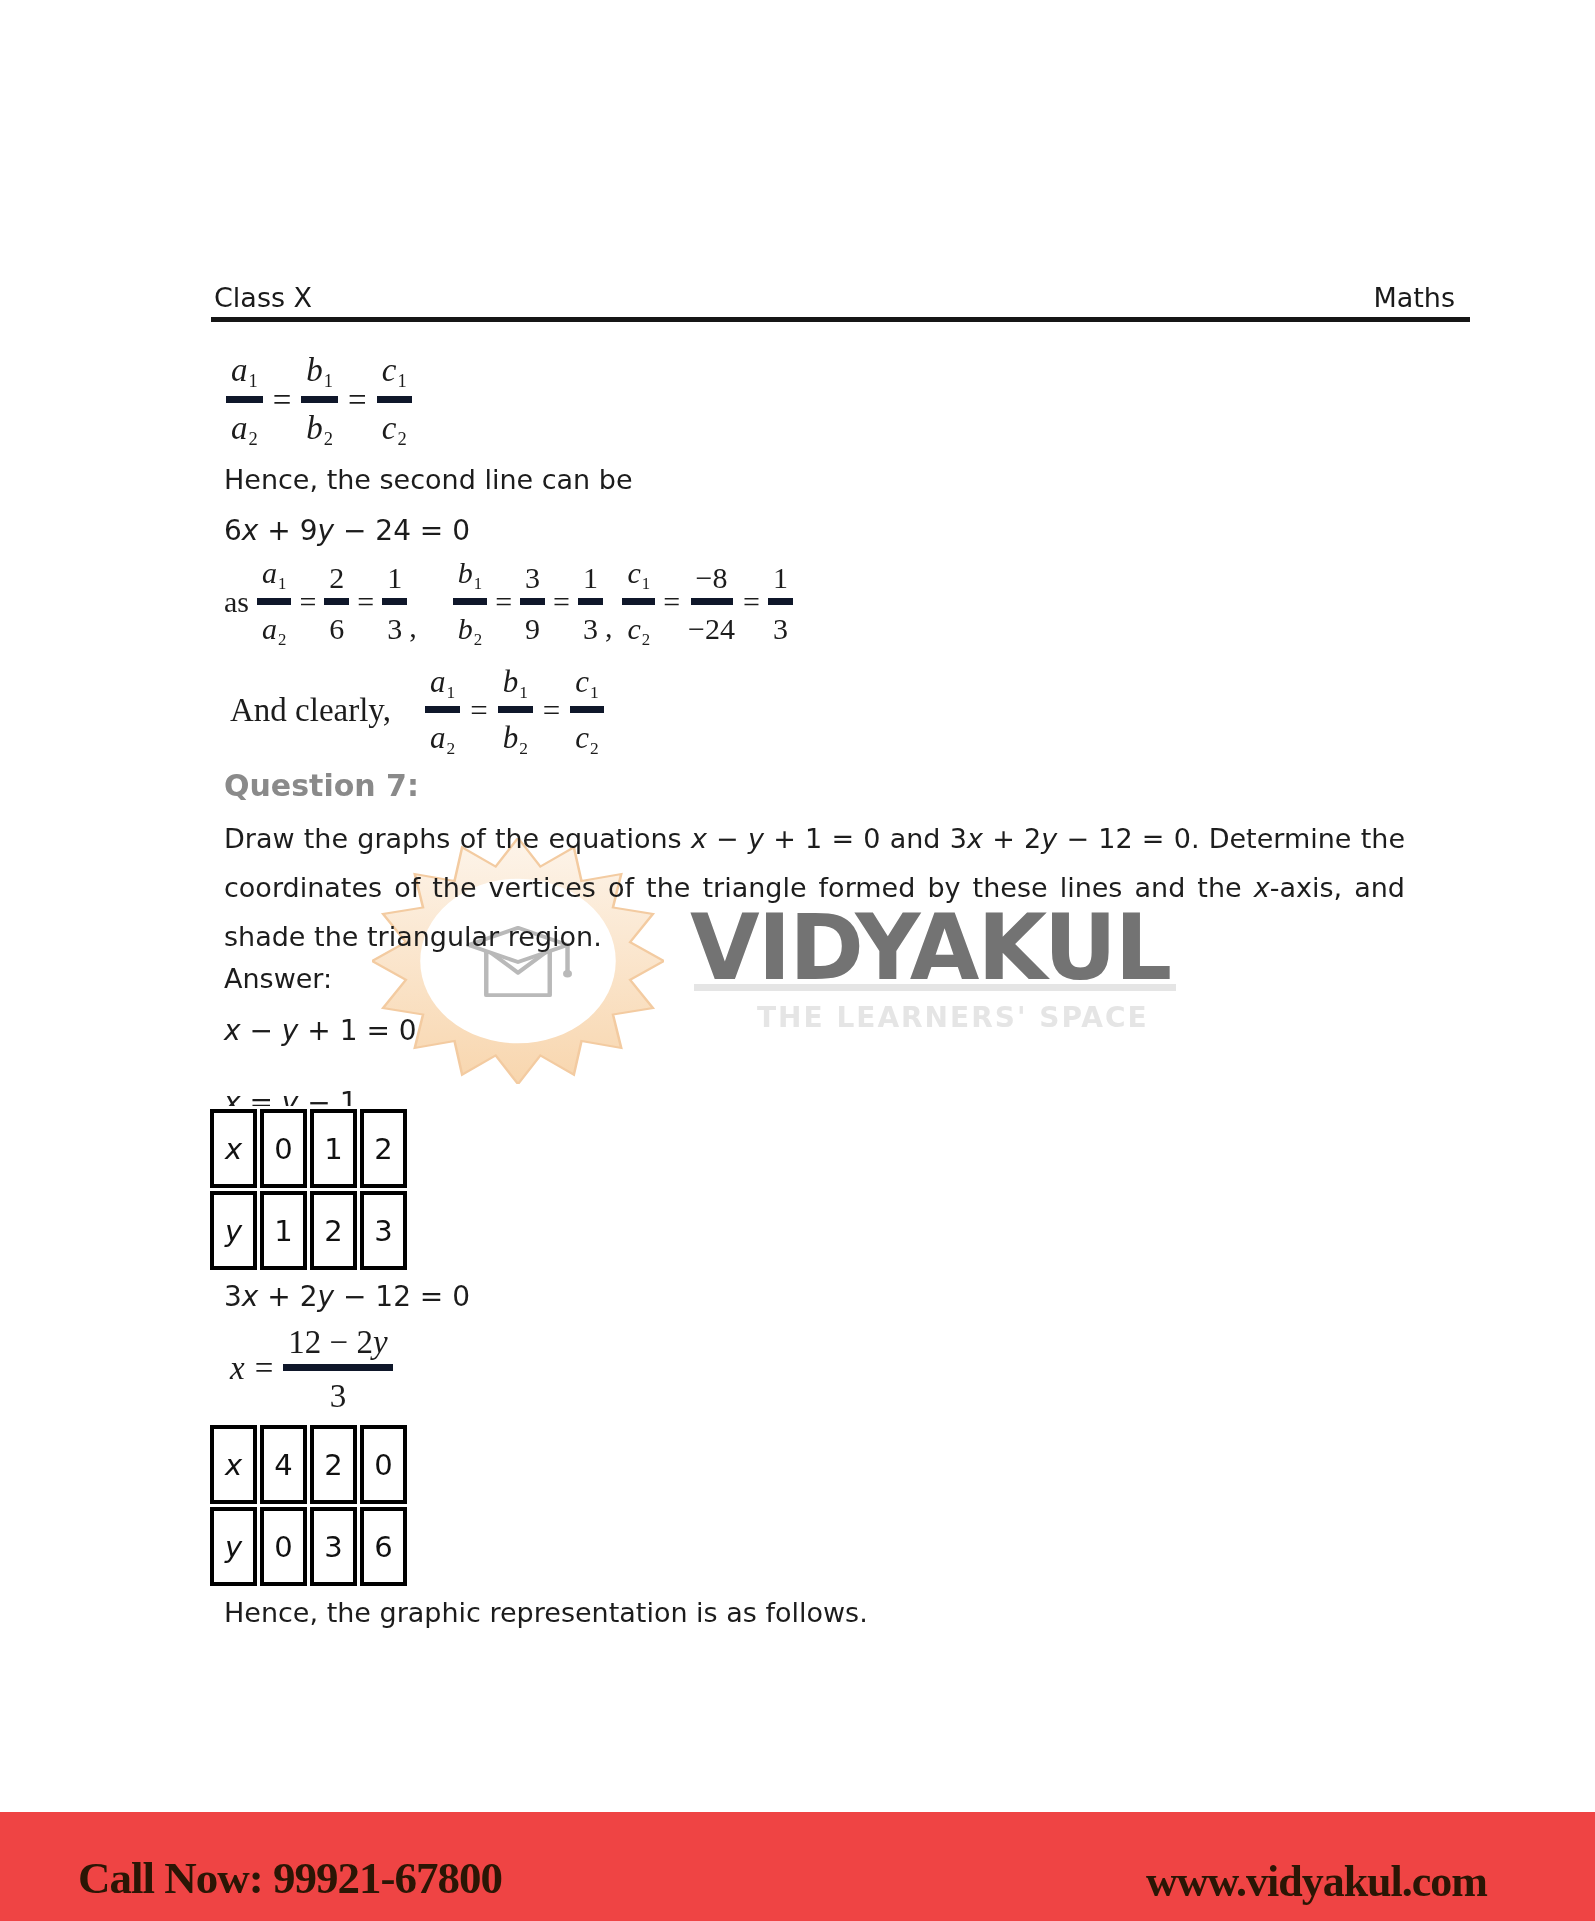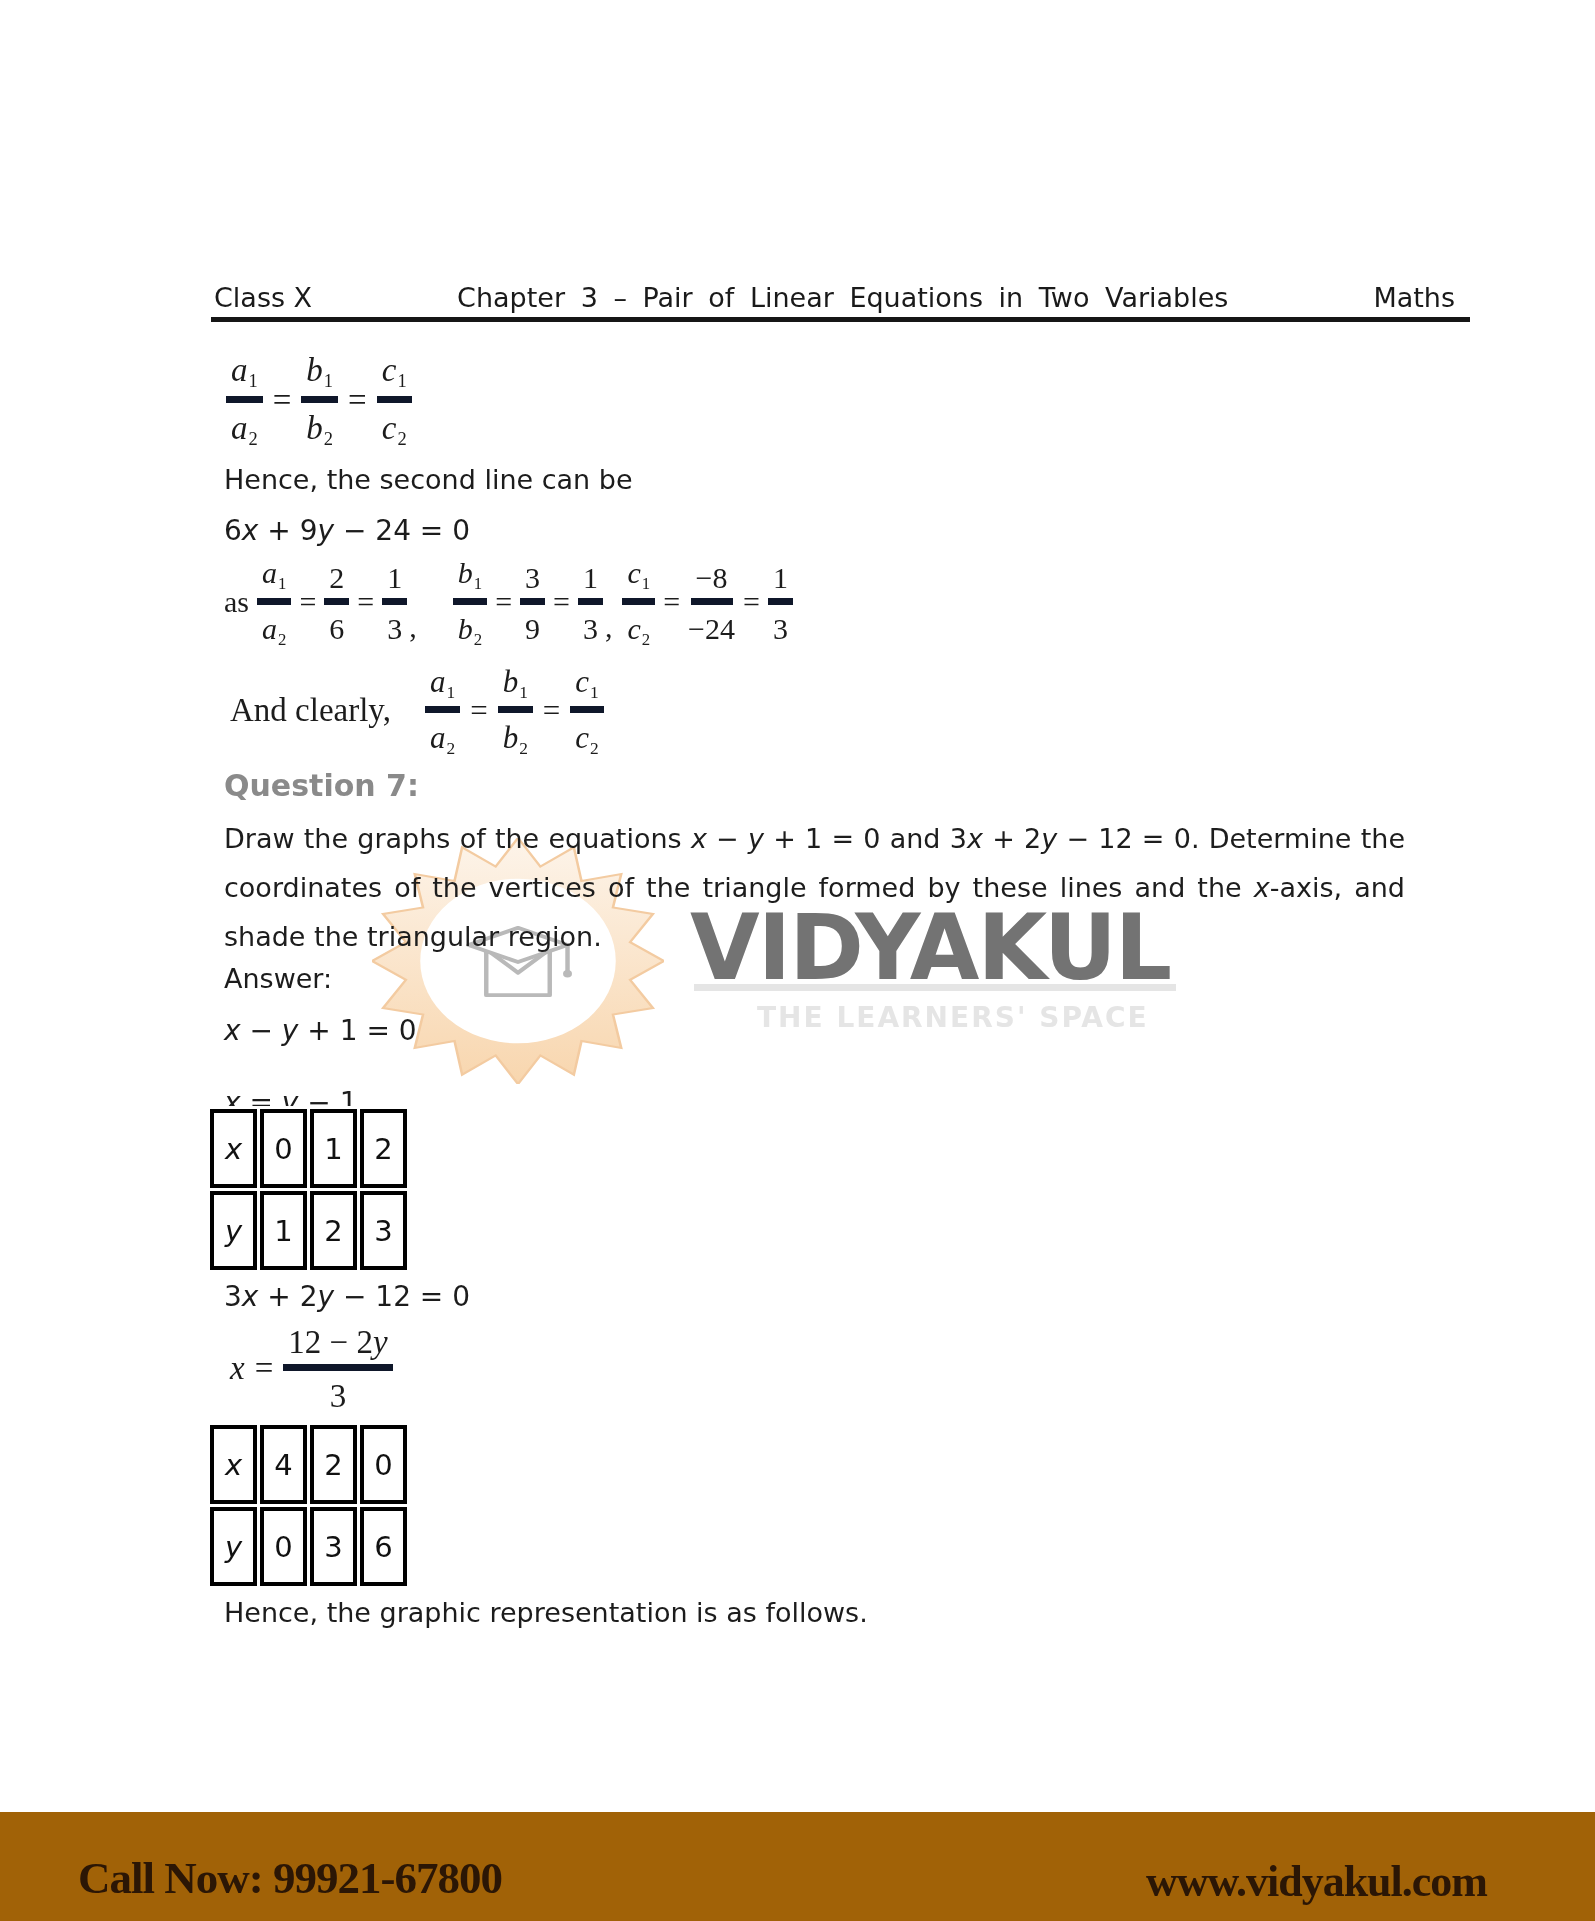--- a/index.html
+++ b/index.html
@@ -56,21 +56,21 @@
 
   
   .dtable{position:absolute;z-index:1;border-collapse:separate;border-spacing:3px;background:#fff;}
   .dtable td{width:39px;height:71px;border:4px solid #000;text-align:center;
              vertical-align:middle;font-size:29px;padding:0;color:#111;}
   .dtable td i{font-style:italic;}
   .t1{left:207px;top:1106px;}
   .t2{left:207px;top:1422px;}
 
   
-  .footer{position:absolute;left:0;top:1812px;width:1595px;height:109px;background:#a16207;z-index:2;}
+  .footer{position:absolute;left:0;top:1812px;width:1595px;height:109px;background:#ef4444;z-index:2;}
   .footer-call{position:absolute;left:78px;top:40px;font-family:"Liberation Serif","DejaVu Serif",serif;
                font-weight:bold;font-size:45px;letter-spacing:-1px;color:#2b1605;white-space:nowrap;}
   .footer-site{position:absolute;right:108px;top:44px;font-family:"Liberation Serif","DejaVu Serif",serif;
                font-weight:bold;font-size:44px;letter-spacing:-1px;color:#2b1605;white-space:nowrap;}
 </style>
 </head>
 <body>
 
 <div class="page">
 
@@ -90,21 +90,20 @@
       <path d="M154 100 L154 124" fill="none"></path>
       <circle cx="154" cy="127" r="3.5" fill="#b9b9b9" stroke="none"></circle>
     </g>
   </svg>
   <div class="wm wm-brand">VIDYAKUL</div>
   <div class="wm wm-underline"></div>
   <div class="wm wm-tagline">THE LEARNERS' SPACE</div>
 
   <div class="header">
     <span class="left">Class X</span>
-    <span class="center">Chapter 3 – Pair of Linear Equations in Two Variables</span>
     <span class="right">Maths</span>
   </div>
   <div class="rule"></div>
 
   <div class="mrow row1">
     <span class="fr">
       <span class="ft"><span class="mi">a</span><span class="ms">1</span></span>
       <span class="fb"><span class="mi">a</span><span class="ms">2</span></span>
     </span>
     <span class="meq">=</span>

